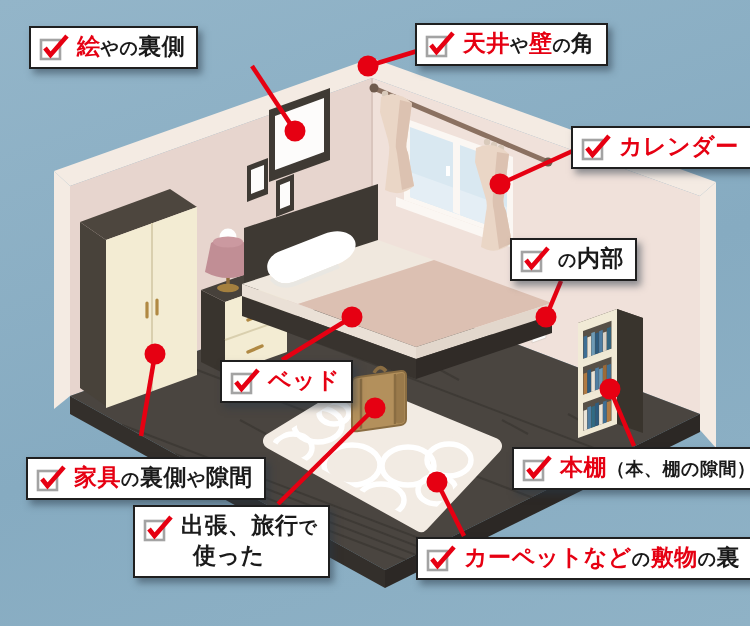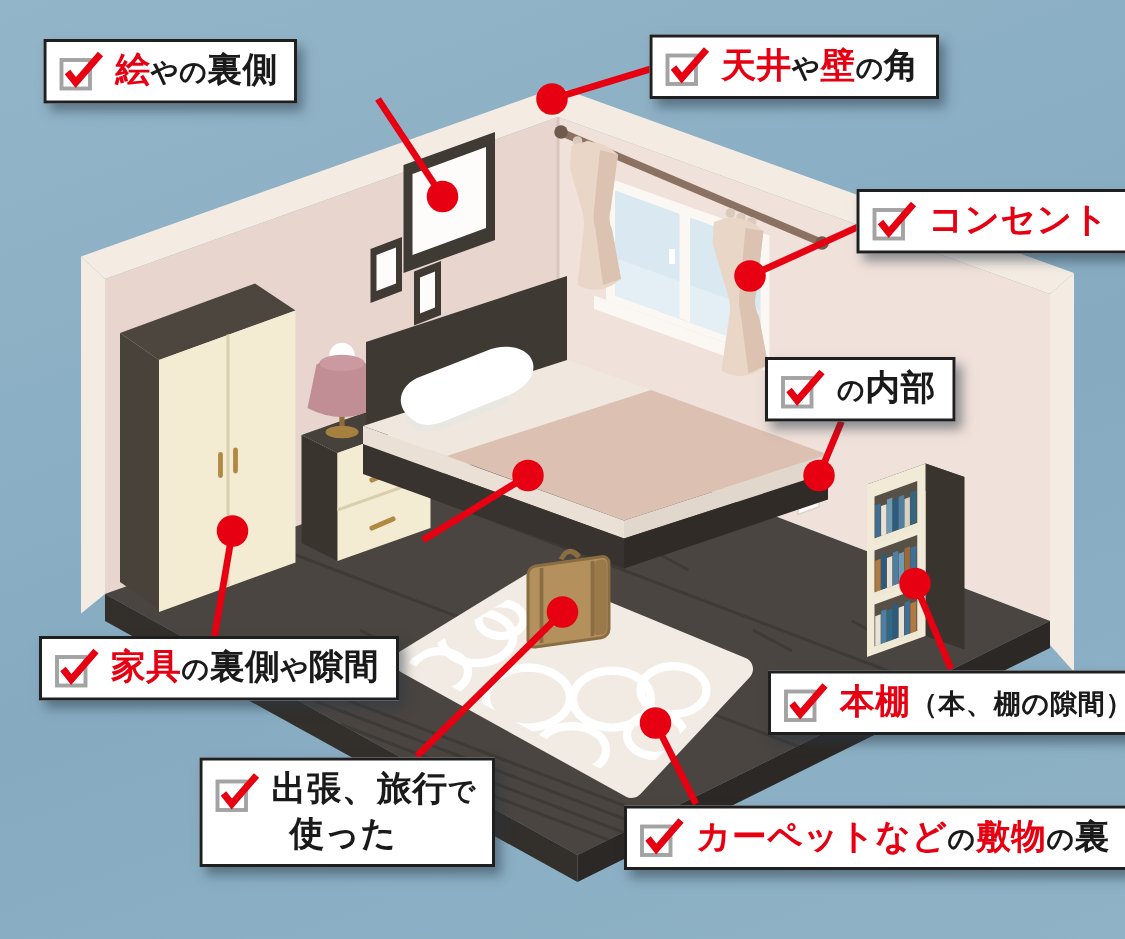--- a/index.html
+++ b/index.html
@@ -246,21 +246,21 @@
       </svg>
     <span class="txt">
         <div class="line">
           <span class="red">絵</span>
           <span class="blk sm">や</span>
           <span class="blk sm">の</span>
           <span class="blk">裏側</span>
         </div>
       </span>
   </div>
-  <div class="callout" style="left:433px;top:23px">
+  <div class="callout" style="left:415px;top:23px">
     <svg class="cb" width="31" height="28" viewBox="0 0 31 28">
         <rect x="2" y="7" width="19" height="19" fill="#ffffff" stroke="#a3a3a3" stroke-width="2.6"></rect>
         <path d="M6 15 L11.5 22 L28 3" fill="none" stroke="#e60012" stroke-width="4.6"></path>
       </svg>
     <span class="txt">
         <div class="line">
           <span class="red">天井</span>
           <span class="blk sm">や</span>
           <span class="red">壁</span>
           <span class="blk sm">の</span>
@@ -268,37 +268,48 @@
         </div>
       </span>
   </div>
   <div class="callout" style="left:571px;top:126px">
     <svg class="cb" width="31" height="28" viewBox="0 0 31 28">
         <rect x="2" y="7" width="19" height="19" fill="#ffffff" stroke="#a3a3a3" stroke-width="2.6"></rect>
         <path d="M6 15 L11.5 22 L28 3" fill="none" stroke="#e60012" stroke-width="4.6"></path>
       </svg>
     <span class="txt">
         <div class="line">
-          <span class="red">コンセント</span>
+          <span class="red">カレンダー</span>
         </div>
       </span>
   </div>
   <div class="callout" style="left:510px;top:238px">
     <svg class="cb" width="31" height="28" viewBox="0 0 31 28">
         <rect x="2" y="7" width="19" height="19" fill="#ffffff" stroke="#a3a3a3" stroke-width="2.6"></rect>
         <path d="M6 15 L11.5 22 L28 3" fill="none" stroke="#e60012" stroke-width="4.6"></path>
       </svg>
     <span class="txt">
         <div class="line">
           <span class="blk sm">の</span>
           <span class="blk">内部</span>
         </div>
       </span>
   </div>
-  <div class="callout" style="left:26px;top:424px">
+  <div class="callout" style="left:220px;top:360px">
+    <svg class="cb" width="31" height="28" viewBox="0 0 31 28">
+        <rect x="2" y="7" width="19" height="19" fill="#ffffff" stroke="#a3a3a3" stroke-width="2.6"></rect>
+        <path d="M6 15 L11.5 22 L28 3" fill="none" stroke="#e60012" stroke-width="4.6"></path>
+      </svg>
+    <span class="txt">
+        <div class="line">
+          <span class="red">ベッド</span>
+        </div>
+      </span>
+  </div>
+  <div class="callout" style="left:26px;top:457px">
     <svg class="cb" width="31" height="28" viewBox="0 0 31 28">
         <rect x="2" y="7" width="19" height="19" fill="#ffffff" stroke="#a3a3a3" stroke-width="2.6"></rect>
         <path d="M6 15 L11.5 22 L28 3" fill="none" stroke="#e60012" stroke-width="4.6"></path>
       </svg>
     <span class="txt">
         <div class="line">
           <span class="red">家具</span>
           <span class="blk sm">の</span>
           <span class="blk">裏側</span>
           <span class="blk sm">や</span>

